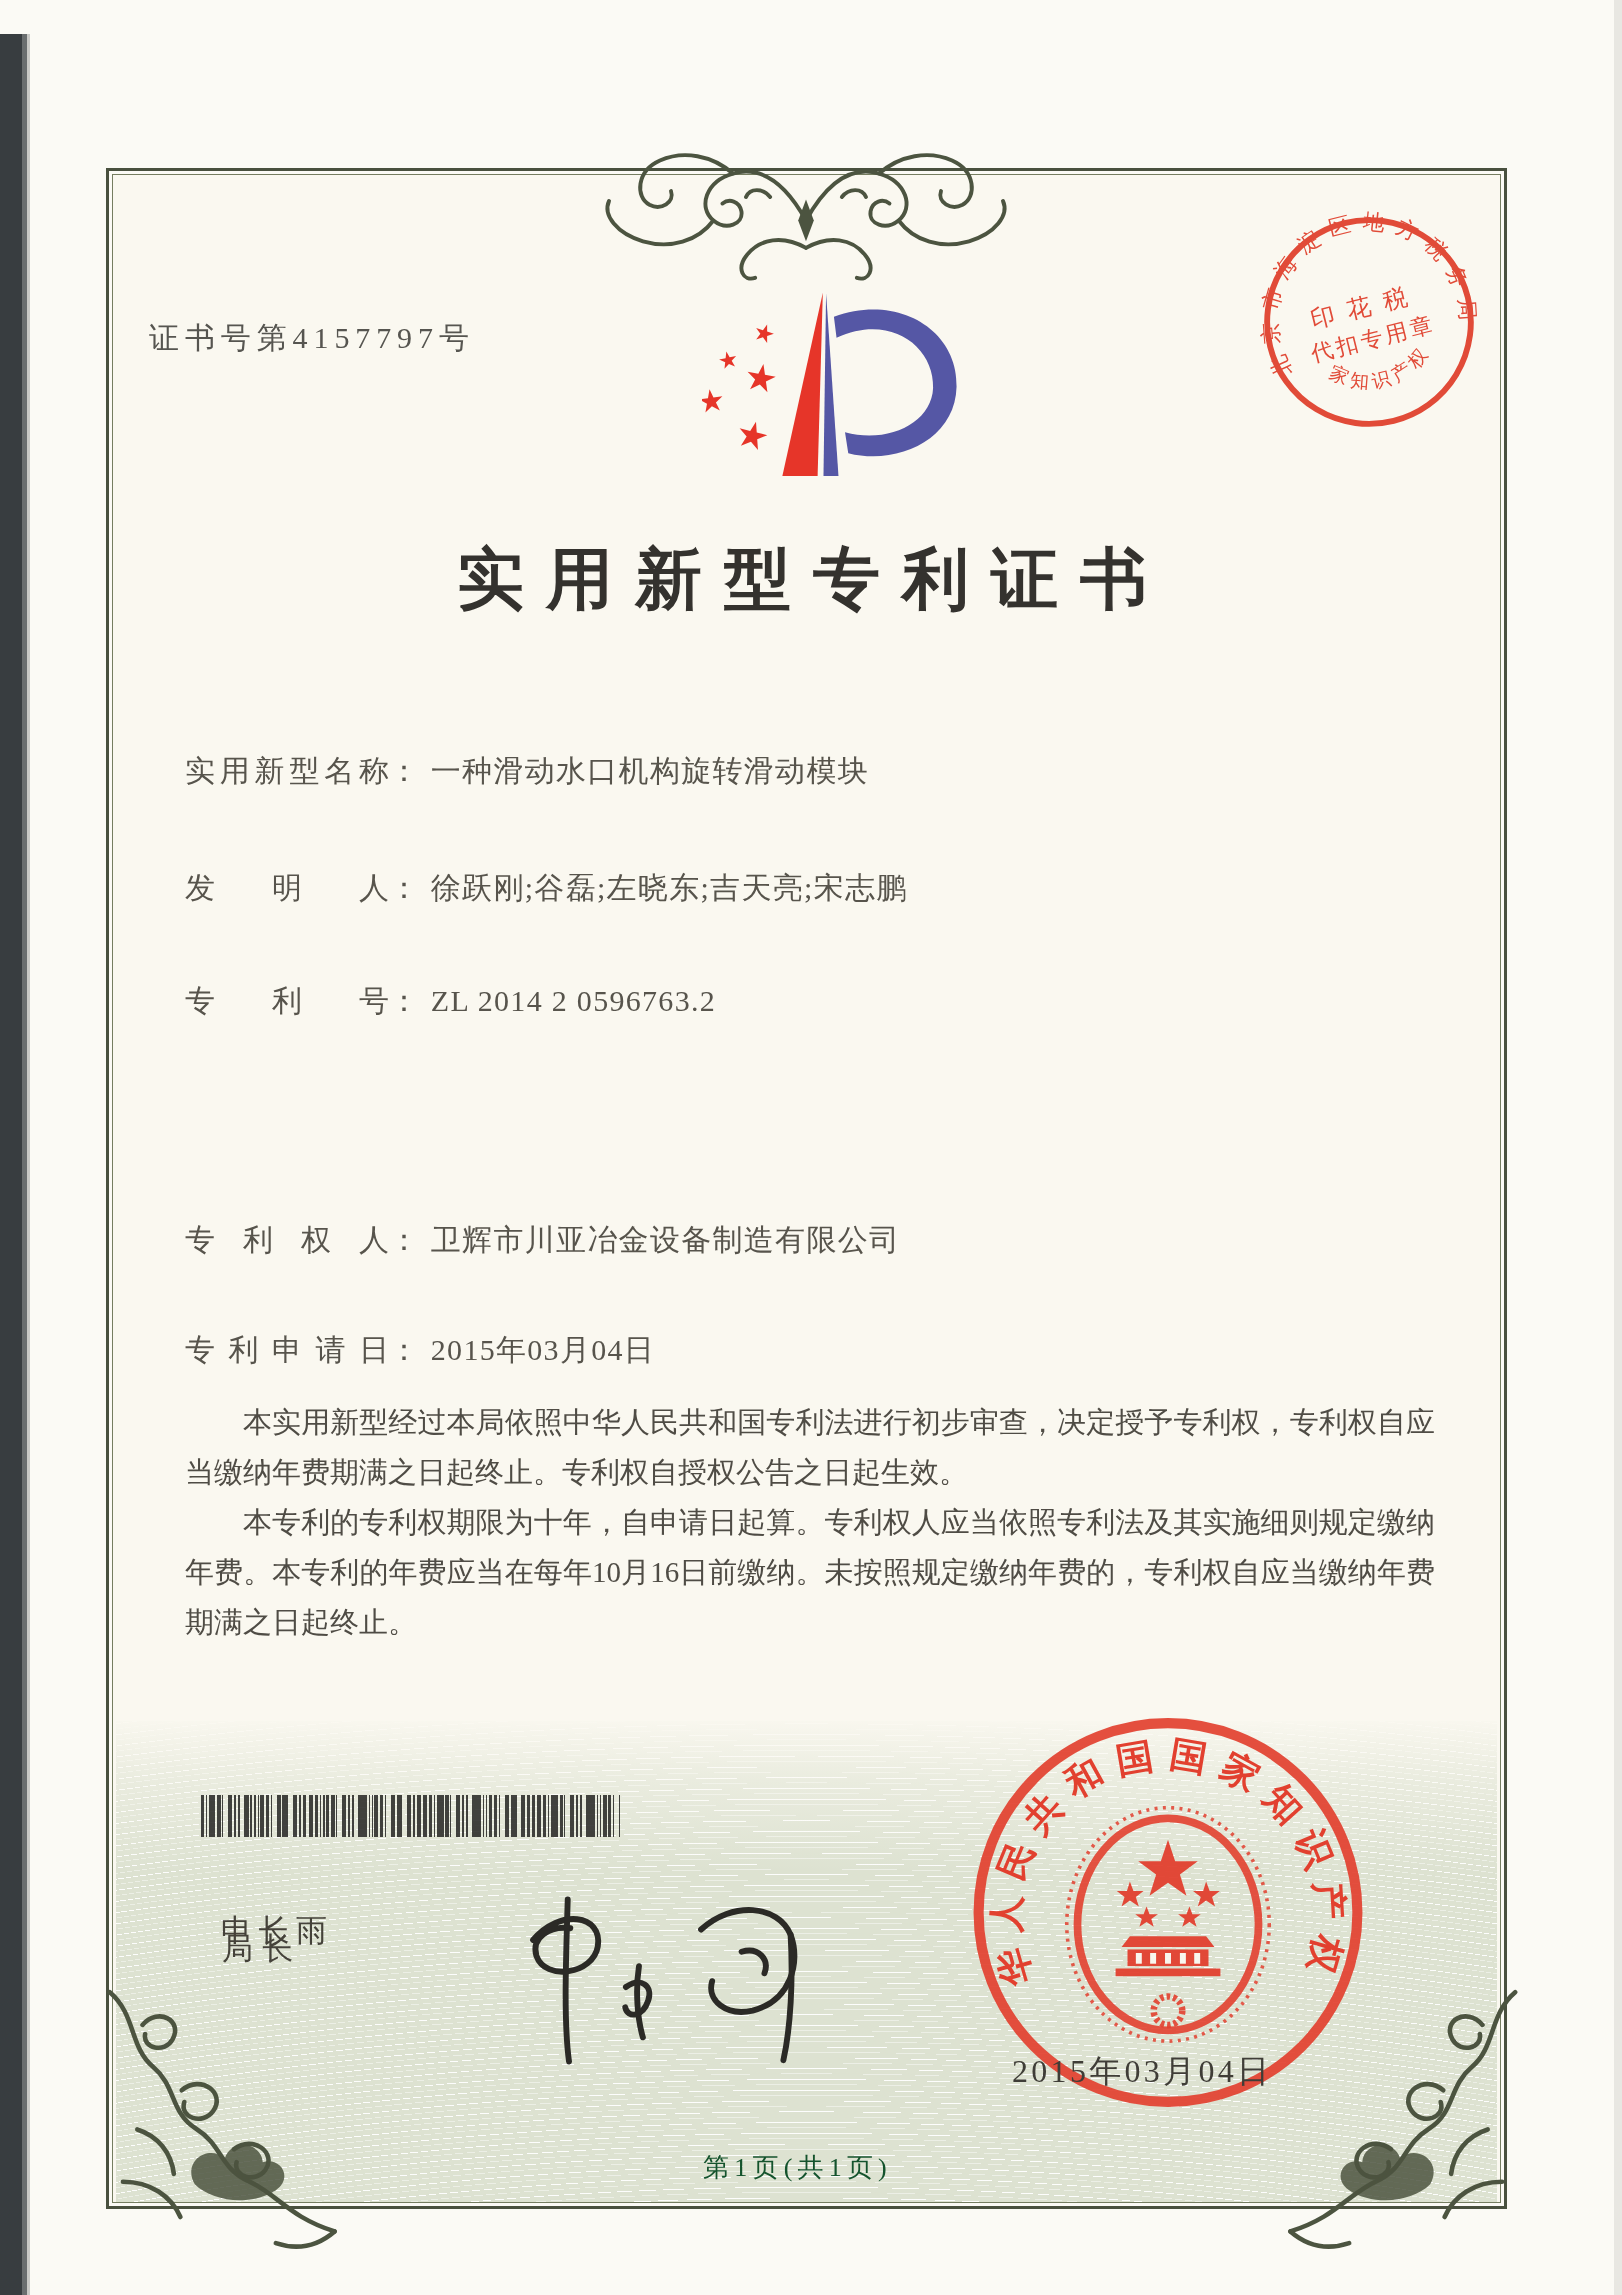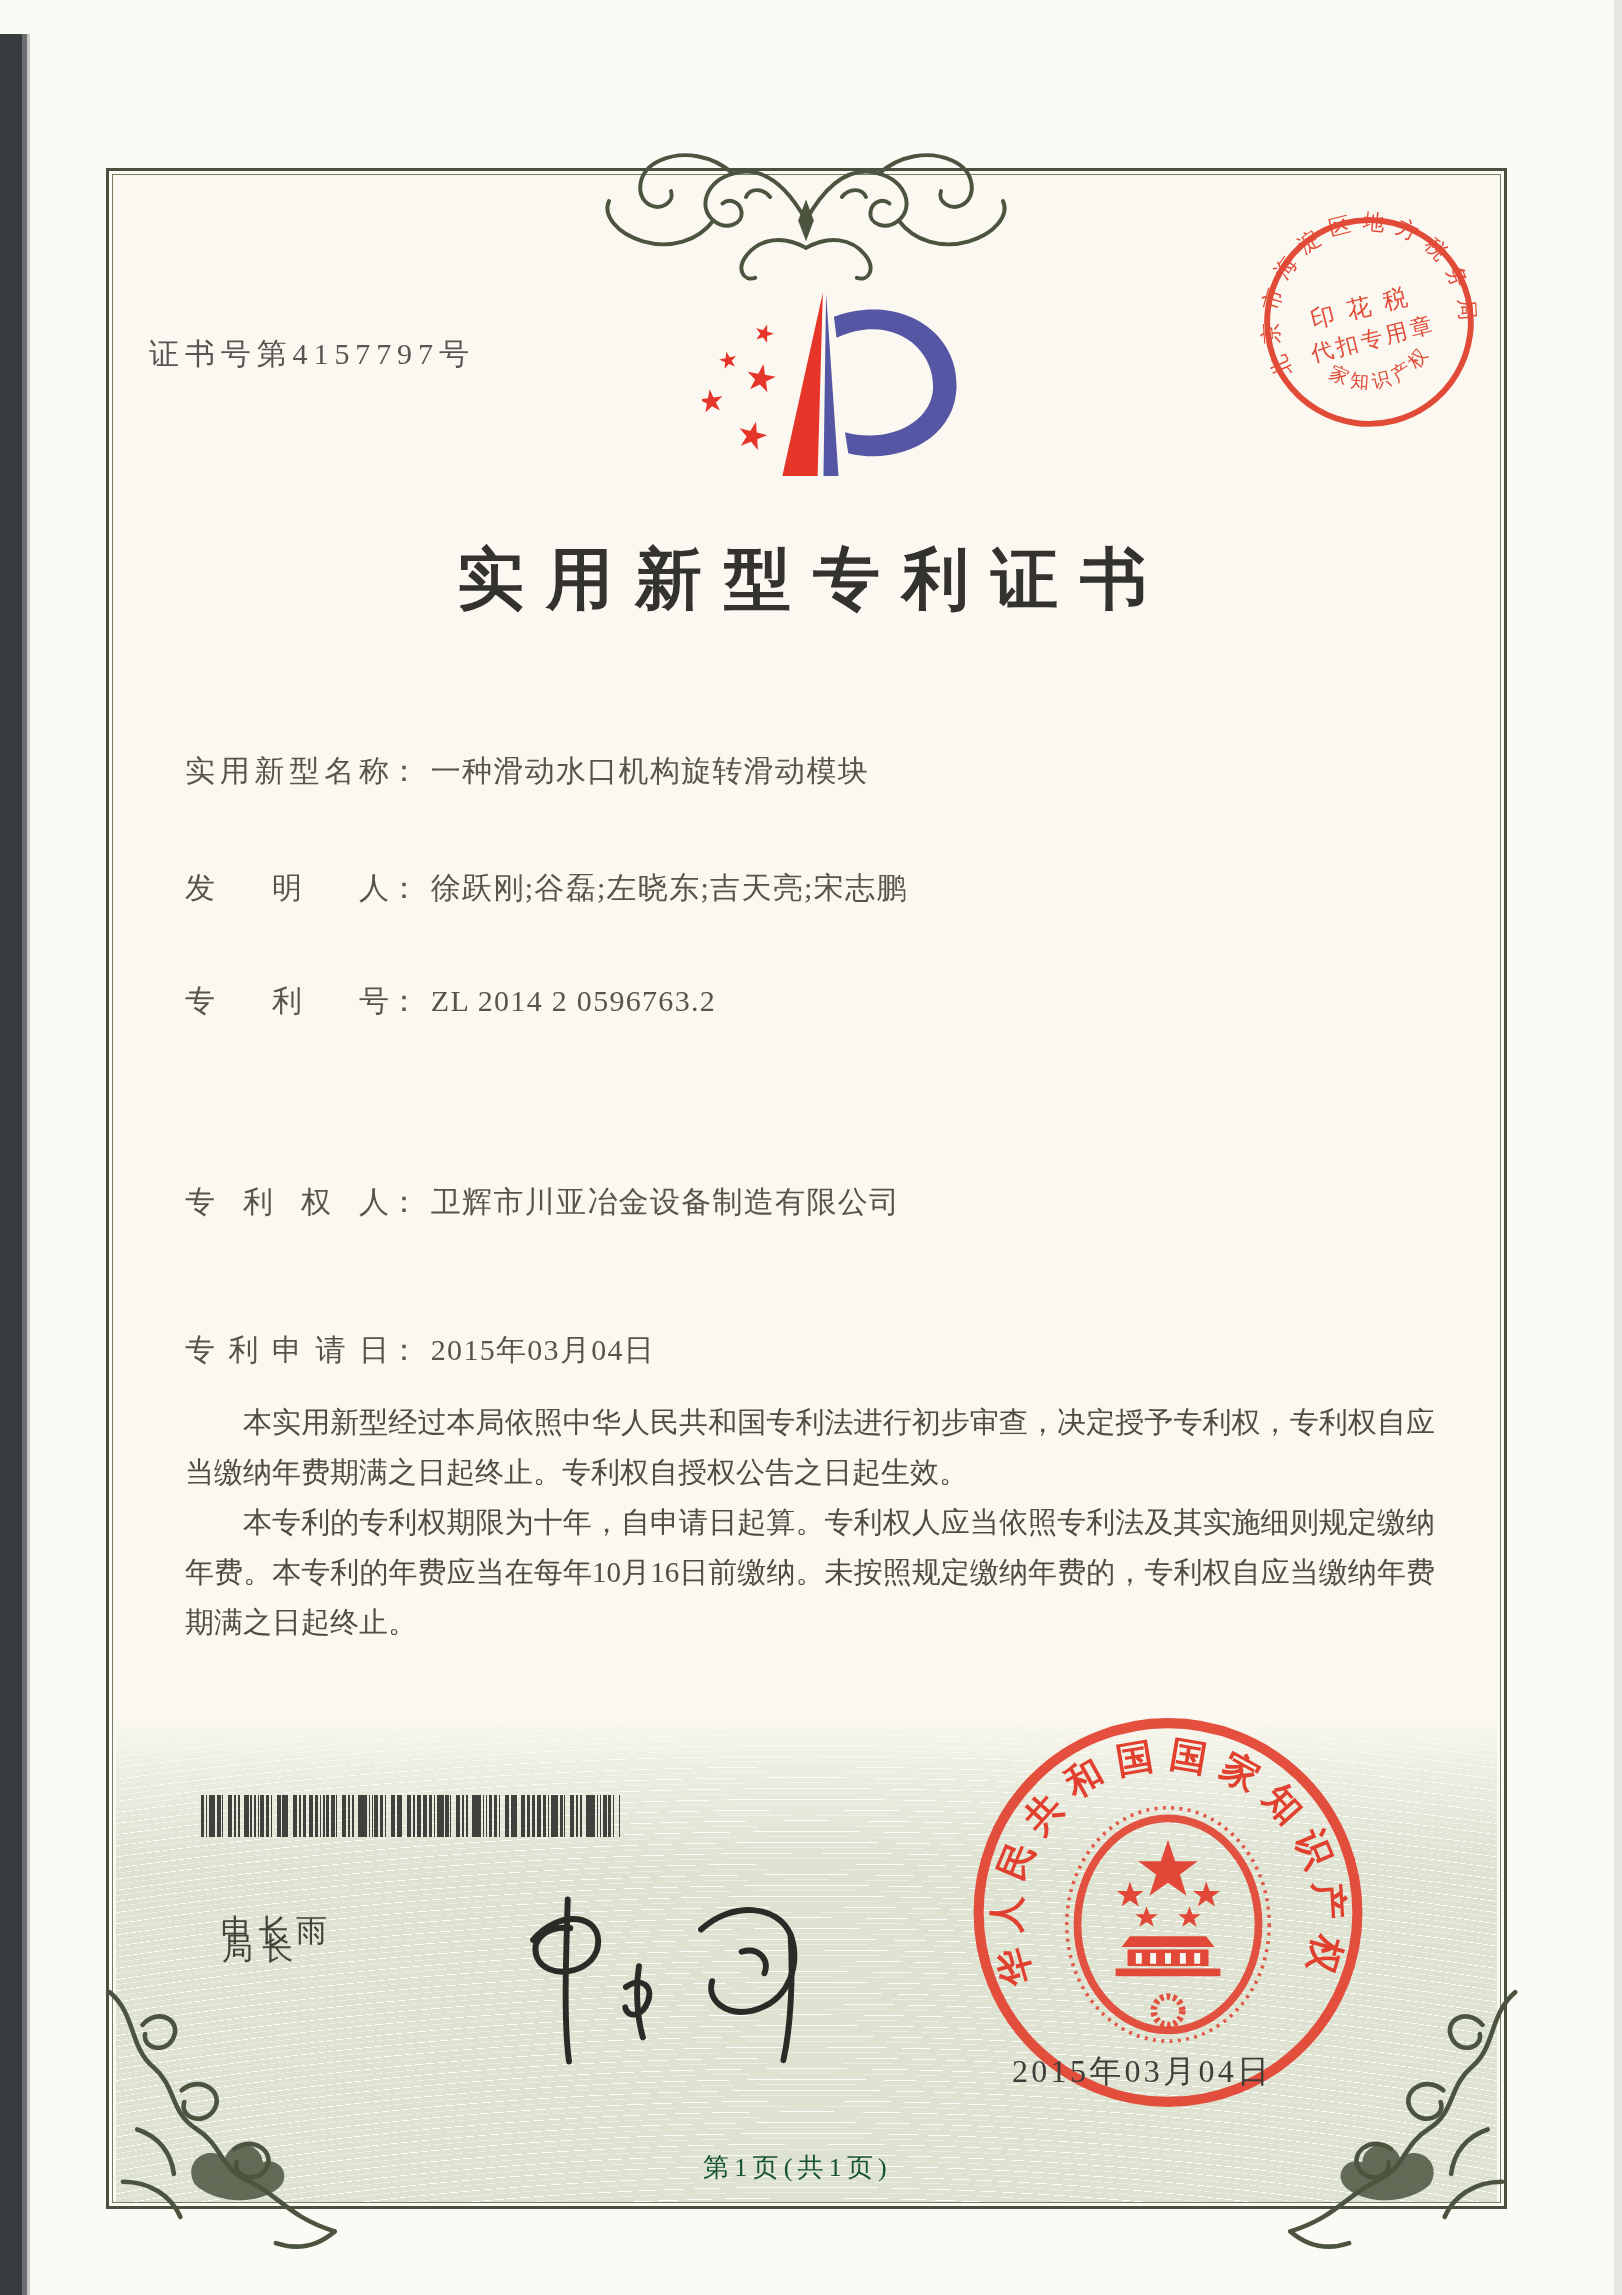--- a/index.html
+++ b/index.html
@@ -13,21 +13,21 @@
   .frame{position:absolute;left:106px;top:168px;width:1401px;height:2041px;
          border:3.9px solid #49503e;box-sizing:border-box;}
   .frame-inner{position:absolute;inset:3.3px;border:1.3px solid #757d60;background:#faf8f0;}
   
   .guilloche{position:absolute;left:116px;top:1721px;width:1381px;height:481px;
      background-color:#dde2d1;
      background-image:
        linear-gradient(180deg,rgba(250,248,240,.95) 0,rgba(250,248,240,.45) 59px,rgba(250,248,240,0) 150px),
        repeating-radial-gradient(1700px 916px at 50% 330%,rgba(255,255,255,.95) 0 1.3px,rgba(255,255,255,0) 1.3px 10.5px,rgba(255,255,255,.45) 10.5px 11.8px,rgba(255,255,255,0) 11.8px 20px);}
   .txt{position:absolute;white-space:nowrap;}
-  .cert-no{left:149px;top:318px;font-size:30px;letter-spacing:5.9px;color:#565550;margin-top:16px;}
+  .cert-no{left:149px;top:318px;font-size:30px;letter-spacing:5.9px;color:#565550;}
   .title{left:106px;top:534px;width:1414px;text-align:center;font-size:67px;font-weight:bold;
          letter-spacing:22px;color:#34322e;}
   .frow{position:absolute;left:185px;font-size:30px;color:#57544c;}
   .flabel{display:inline-block;width:204px;text-align:justify;text-align-last:justify;}
   .fcolon{margin-right:11.8px;}
   .fvalue{letter-spacing:1.3px;}
   .body-block{position:absolute;left:185px;top:1397px;width:1250px;font-size:29px;
       line-height:50px;text-align:justify;color:#4f4c45;}
   .body-block p{margin:0;text-indent:2em;}
   .barcode{position:absolute;left:201px;top:1795px;width:419px;height:42px;
@@ -138,21 +138,21 @@
 
   <div class="frow" style="top:868px">
     <span class="flabel">发明人</span><span class="fcolon">：</span><span class="fvalue">徐跃刚;谷磊;左晓东;吉天亮;宋志鹏</span>
   </div>
   <div class="frow" style="top:751px">
     <span class="flabel">实用新型名称</span><span class="fcolon">：</span><span class="fvalue">一种滑动水口机构旋转滑动模块</span>
   </div>
   <div class="frow" style="top:981px">
     <span class="flabel">专利号</span><span class="fcolon">：</span><span class="fvalue">ZL 2014 2 0596763.2</span>
   </div>
-  <div class="frow" style="top:1182px">
+  <div class="frow" style="top:1220px">
     <span class="flabel">专利权人</span><span class="fcolon">：</span><span class="fvalue">卫辉市川亚冶金设备制造有限公司</span>
   </div>
   <div class="frow" style="top:1330px">
     <span class="flabel">专利申请日</span><span class="fcolon">：</span><span class="fvalue">2015年03月04日</span>
   </div>
 
   <div class="body-block">
     <p>本实用新型经过本局依照中华人民共和国专利法进行初步审查，决定授予专利权，专利权自应当缴纳年费期满之日起终止。专利权自授权公告之日起生效。</p>
     <p>本专利的专利权期限为十年，自申请日起算。专利权人应当依照专利法及其实施细则规定缴纳年费。本专利的年费应当在每年10月16日前缴纳。未按照规定缴纳年费的，专利权自应当缴纳年费期满之日起终止。</p>
   </div>

